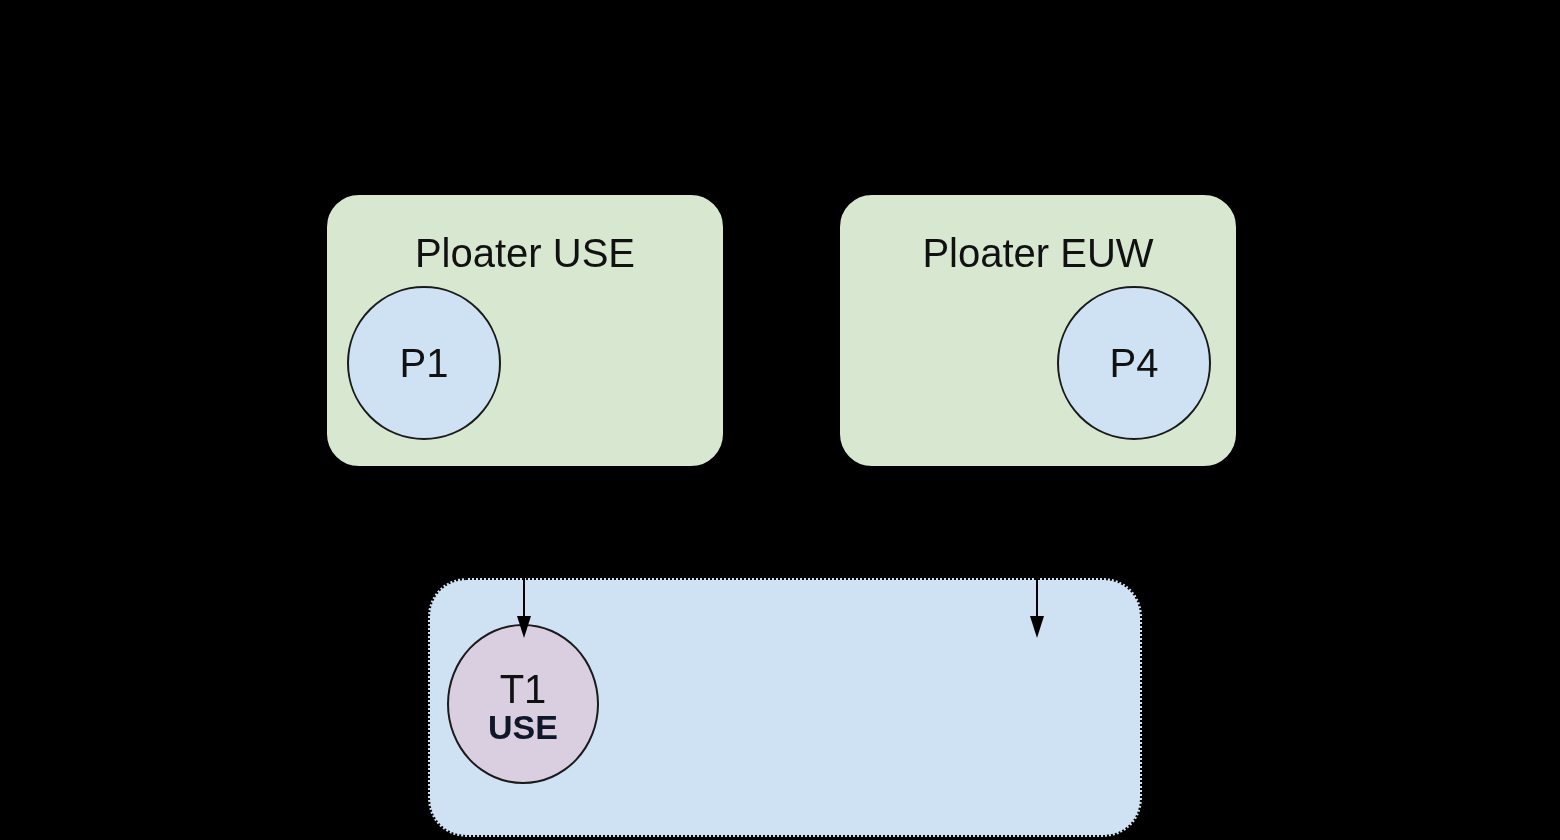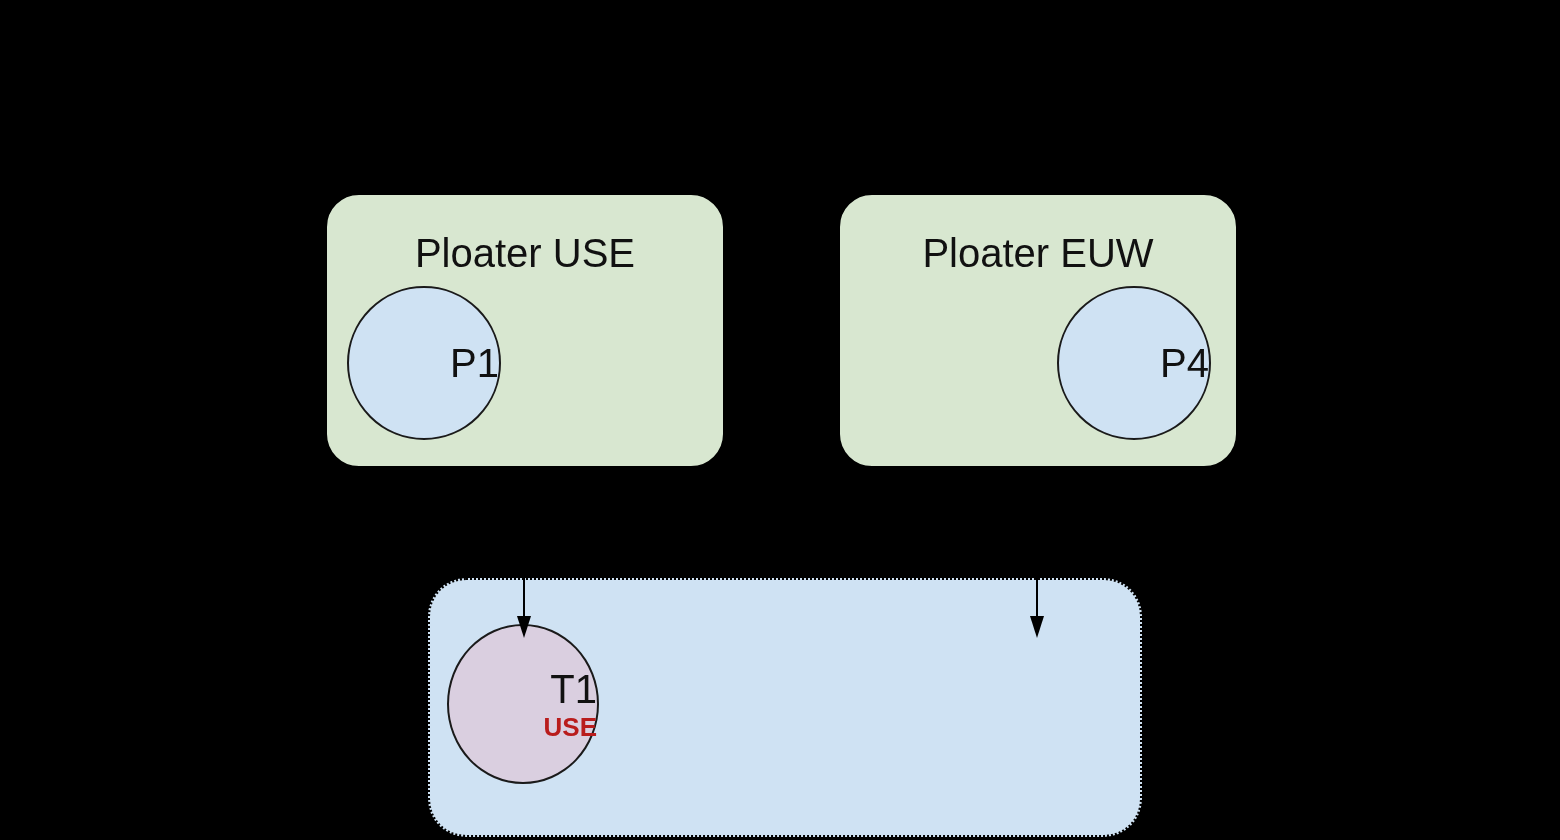--- a/index.html
+++ b/index.html
@@ -37,21 +37,21 @@
     font-size: 40px;
     line-height: 44px;
     color: #111;
     white-space: nowrap;
   }
   .node {
     position: absolute;
     box-sizing: border-box;
     display: flex;
     flex-direction: column;
-    align-items: flex-end;
+    align-items: center;
     justify-content: center;
     border: 2px solid #1a1a1a;
     border-radius: 50%;
     text-align: center;
   }
   .p-node {
     width: 154px;
     height: 154px;
     top: 91px;
     background: #cfe2f3;
@@ -79,24 +79,24 @@
   .container-box .box-title { top: 25px; }
   .t-node {
     width: 152px;
     height: 160px;
     top: 44px;
     background: #dacfe0;
   }
   .t-node.first  { left: 17px; }
   .t-node.second { left: 531px; }
   .node-sublabel {
-    font-size: 26px;
+    font-size: 34px;
     line-height: 30px;
     font-weight: bold;
-    color: #b91c1c;
+    color: #0f172a;
   }
   .arrow-overlay {
     position: absolute;
     left: 0;
     top: 0;
     width: 1560px;
     height: 840px;
     pointer-events: none;
   }
 </style>

